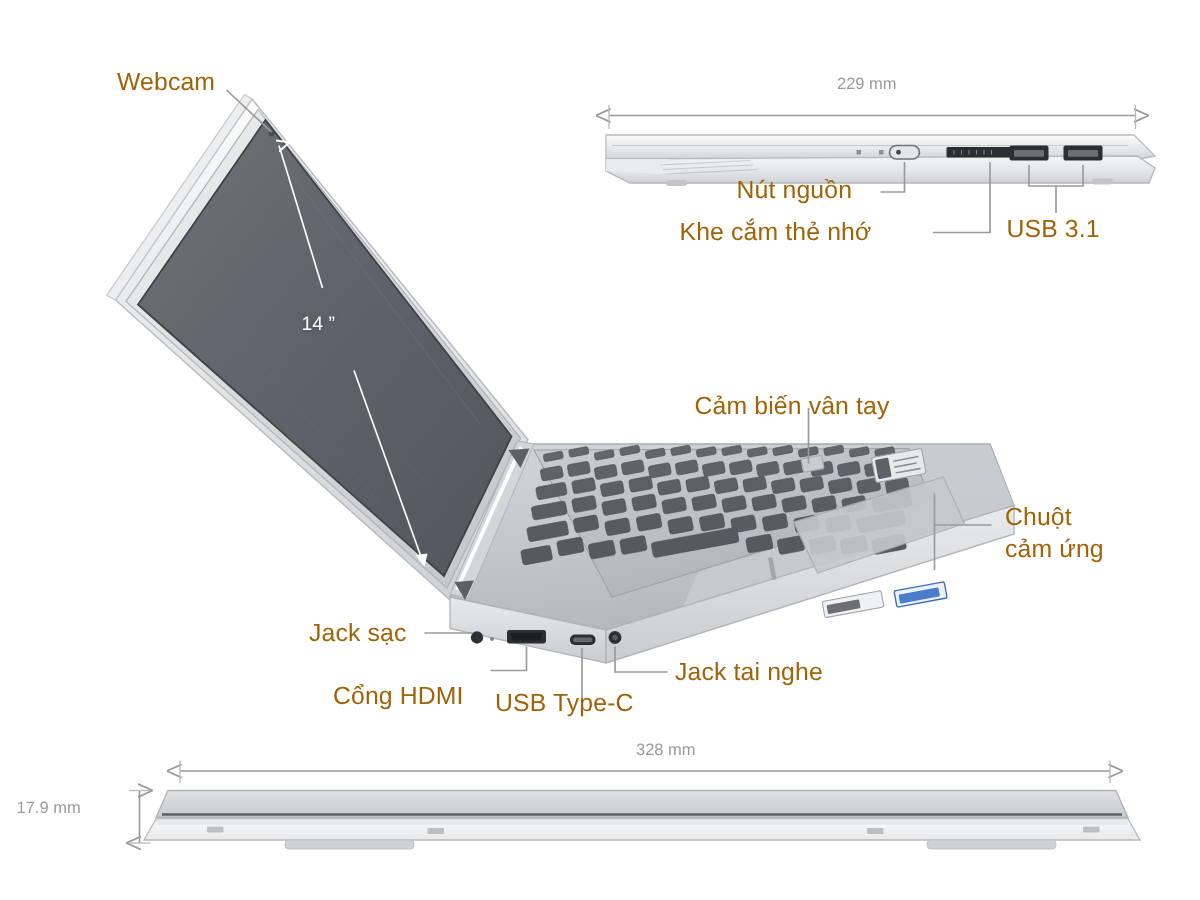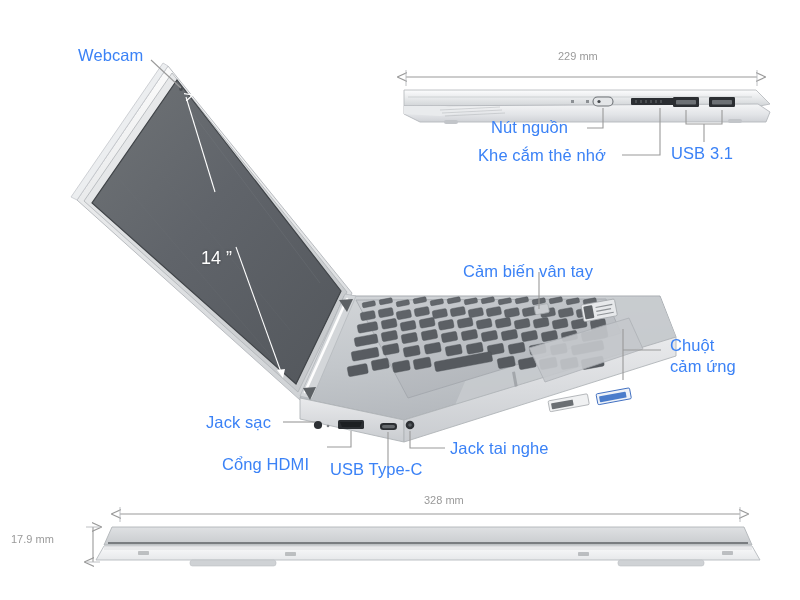--- a/index.html
+++ b/index.html
@@ -15,43 +15,42 @@
     font-family: "Liberation Sans", sans-serif;
     background: #ffffff;
   }
   #stage {
     position: absolute;
     left: 0; top: 0;
     width: 800px; height: 600px;
   }
   .callout {
     position: absolute;
-    color: #3b82f6;
+    color: #a16207;
     font-size: 16.5px;
     font-family: "Liberation Sans", sans-serif;
     white-space: nowrap;
     line-height: 1.25;
     letter-spacing: 0.1px;
   }
   .callout.two-line { white-space: normal; width: 90px; }
   .dim-label {
     position: absolute;
     color: #9a9a9a;
     font-size: 11px;
     font-family: "Liberation Sans", sans-serif;
     white-space: nowrap;
   }
   .screen-dim {
     position: absolute;
     color: #ffffff;
-    font-size: 18px;
+    font-size: 13px;
     font-family: "Liberation Sans", sans-serif;
     white-space: nowrap;
     text-shadow: 0 0 3px rgba(0,0,0,0.35);
-    margin-top: 40px;
   }
   svg { display: block; }
 </style>
 </head>
 <body>
 
 <div id="stage">
 
   <svg width="800" height="600" viewBox="0 0 800 600">
     <defs>
@@ -391,21 +390,21 @@
   </svg>
 
   <div class="callout" style="left:78px; top:45px;">Webcam</div>
 
   <div class="screen-dim" style="left:201px; top:208px;">14 ”</div>
 
   <div class="dim-label" style="left:558px; top:50px;">229 mm</div>
 
   <div class="callout" style="left:491px; top:117px;">Nút nguồn</div>
 
-  <div class="callout" style="left:478px; top:145px;">Khe cắm thẻ nhớ</div>
+  <div class="callout" style="left:453px; top:145px;">Khe cắm thẻ nhớ</div>
 
   <div class="callout" style="left:671px; top:143px;">USB 3.1</div>
 
   <div class="callout" style="left:463px; top:261px;">Cảm biến vân tay</div>
 
   <div class="callout two-line" style="left:670px; top:335px;">
     <span>Chuột</span><br>
     <span>cảm ứng</span>
   </div>
 

